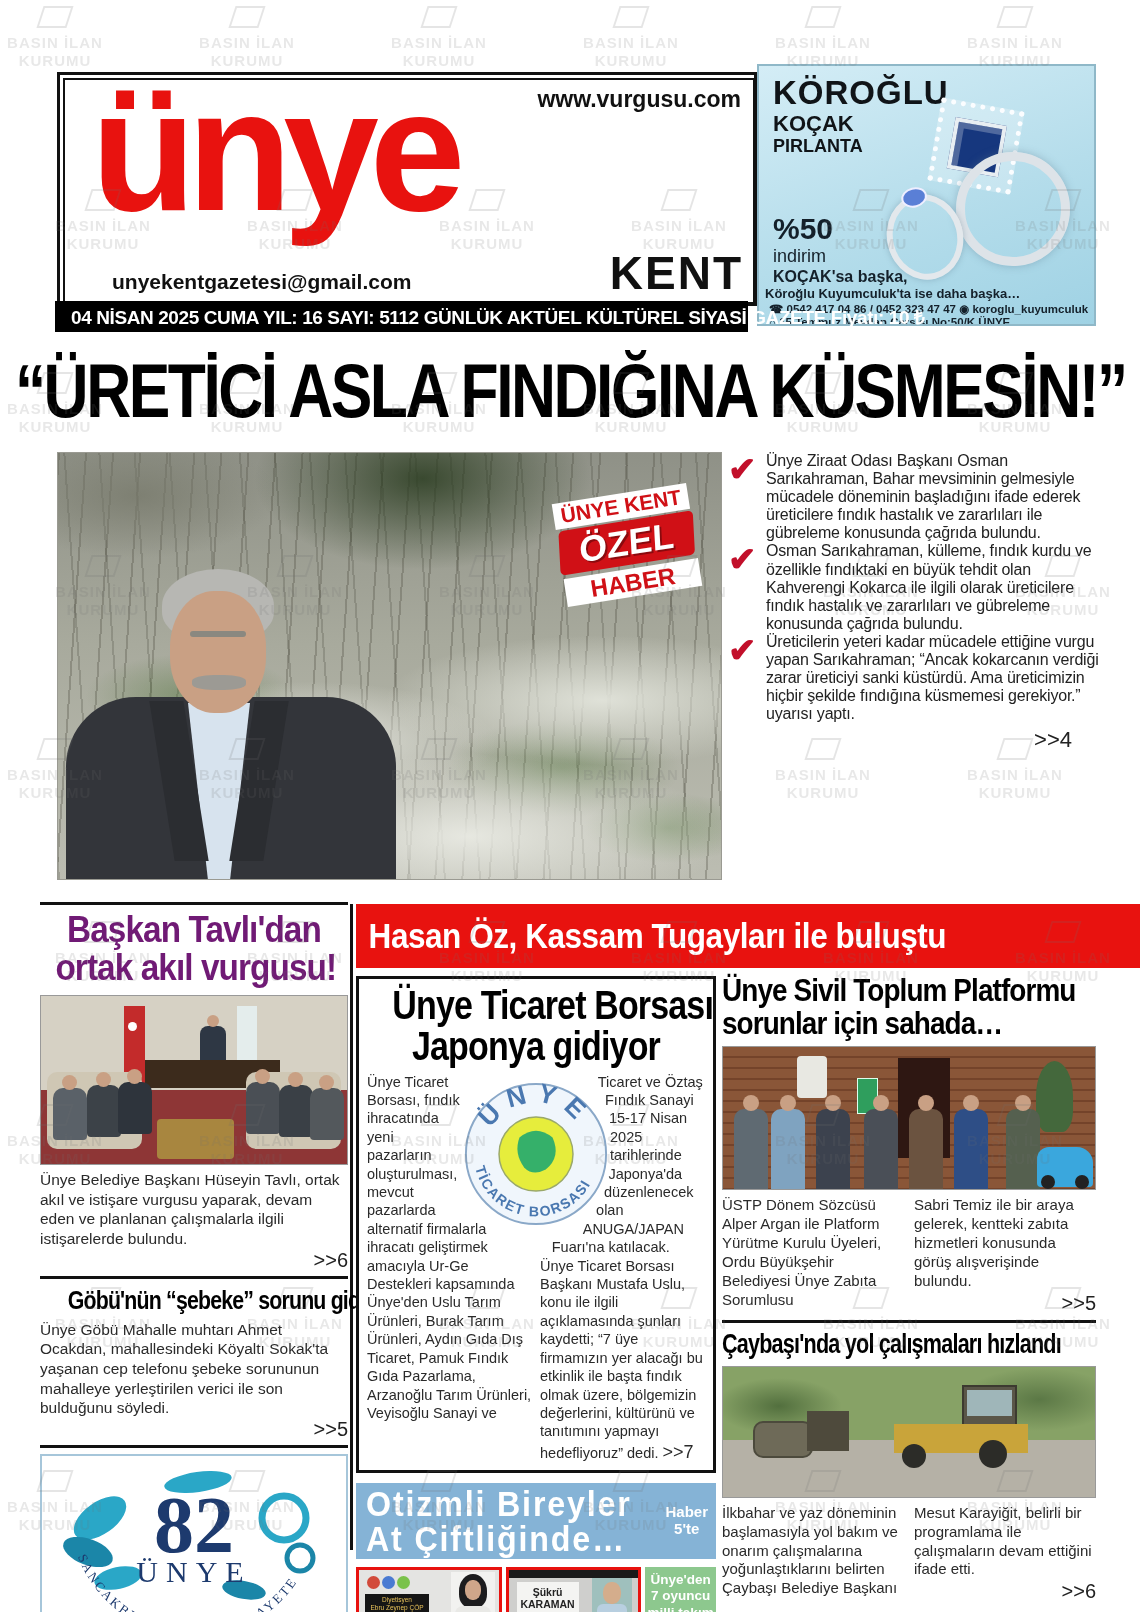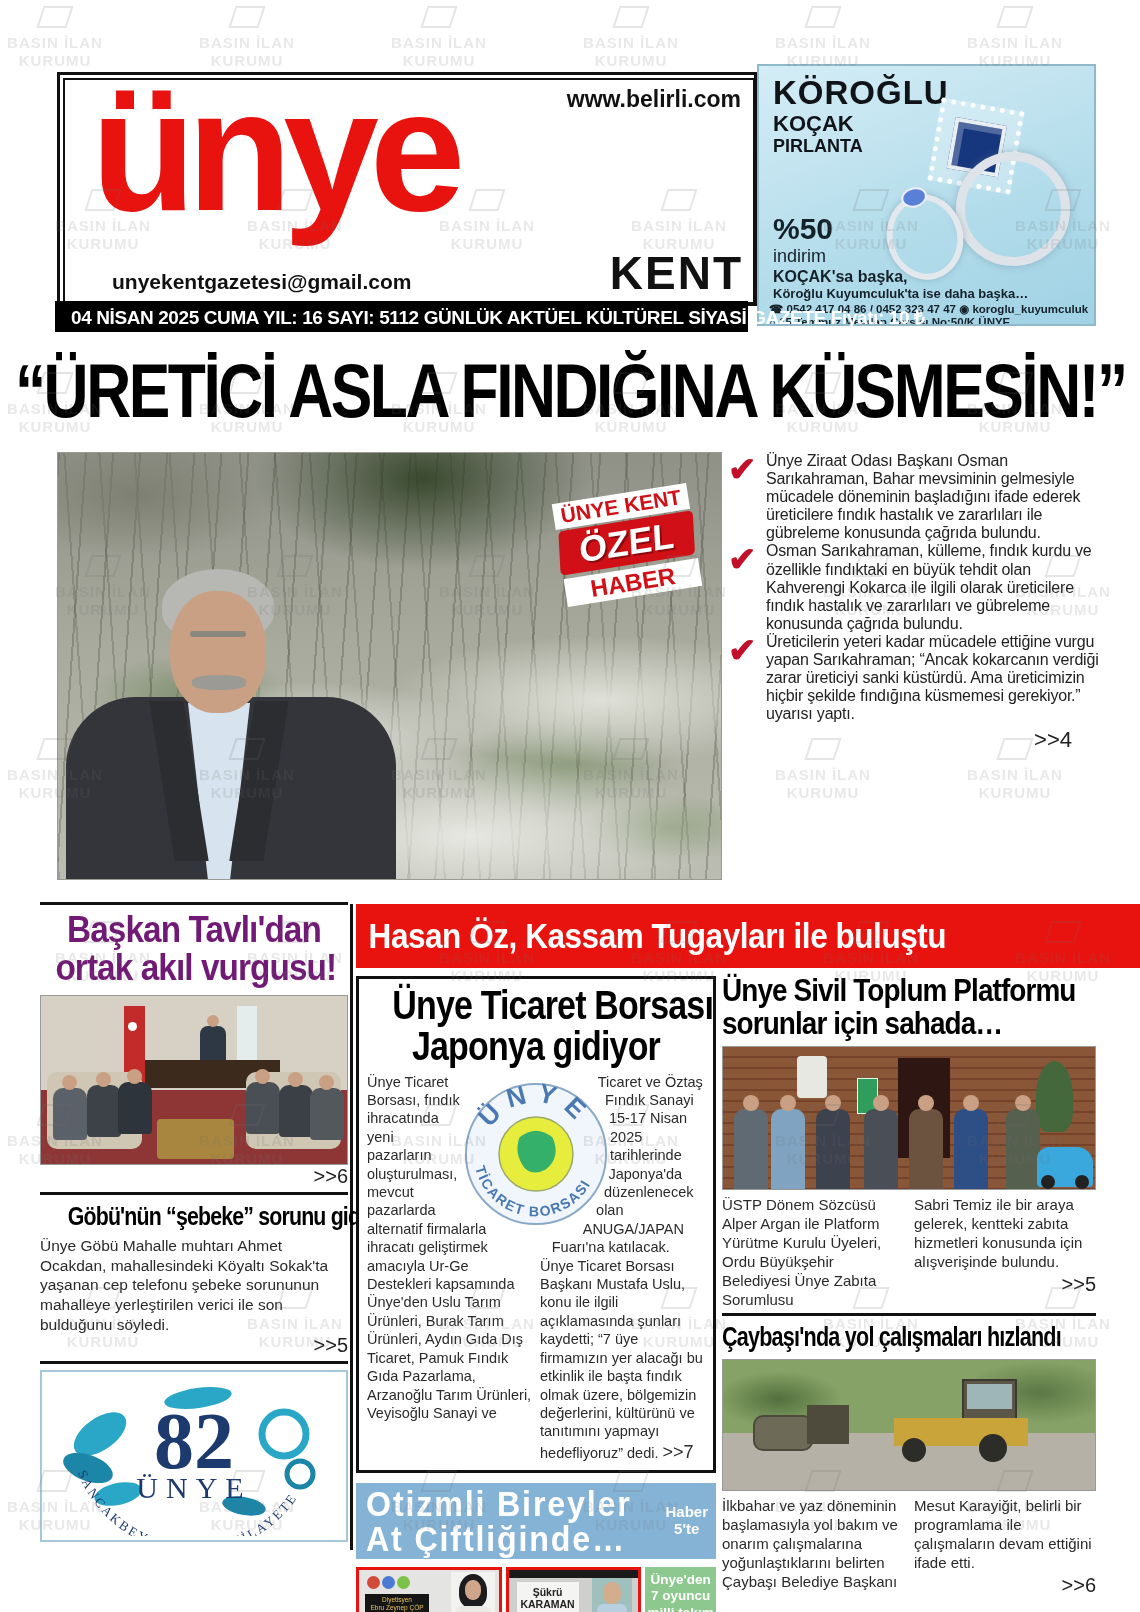--- a/index.html
+++ b/index.html
@@ -23,21 +23,21 @@
   
   .ad{position:absolute;left:757px;top:64px;width:335px;height:258px;border:2px solid #8fb8c8;
       background:linear-gradient(160deg,#d4edf6 0%,#b5ddeb 55%,#9fd2e4 100%);z-index:5;overflow:hidden;}
   .ad-t1{margin:10px 0 0 14px;font-size:33px;font-weight:bold;color:#101418;letter-spacing:1px;line-height:1;}
   .ad-t2{margin:2px 0 0 14px;font-size:24px;font-weight:bold;color:#101418;letter-spacing:1px;line-height:1;}
   .ad-t3{margin:4px 0 0 14px;font-size:22px;font-weight:bold;color:#101418;line-height:1;}
   .ad-t4{margin:2px 0 0 14px;font-size:18px;font-weight:bold;color:#101418;line-height:1;}
   .ad-disc{position:absolute;left:14px;top:148px;font-size:30px;font-weight:bold;color:#14202a;line-height:1;}
   .ad-disc2{position:absolute;left:14px;top:180px;font-size:18px;color:#14202a;}
   .ad-s1{position:absolute;left:14px;top:202px;font-size:16px;font-weight:bold;color:#14202a;}
-  .ad-s2{position:absolute;left:14px;top:220px;font-size:13px;font-weight:bold;color:#14202a;}
+  .ad-s2{position:absolute;left:6px;top:220px;font-size:13px;font-weight:bold;color:#14202a;}
   .ad-c1{position:absolute;left:10px;top:236px;font-size:11.5px;font-weight:bold;color:#14202a;}
   .ad-c2{position:absolute;left:10px;top:250px;font-size:11.5px;font-weight:bold;color:#14202a;}
   .ring-small{position:absolute;left:128px;top:128px;width:64px;height:74px;border:6px solid #e3e8ec;
               border-radius:50%;transform:rotate(-14deg);box-shadow:0 0 6px rgba(90,120,140,.4);}
   .ring-small::after{content:"";position:absolute;left:18px;top:-14px;width:22px;height:16px;background:#5a7fd6;
               border-radius:50%;border:2px solid #eef;}
   .ring-big{position:absolute;right:24px;top:86px;width:96px;height:96px;border:9px solid #dde3e8;
             border-radius:50%;box-shadow:0 0 8px rgba(90,120,140,.4);}
   .gem-halo{position:absolute;right:76px;top:38px;width:74px;height:74px;border:5px dotted #fbfdff;
             transform:rotate(10deg);background:rgba(255,255,255,.25);}
@@ -195,21 +195,21 @@
   svg text{font-family:"Liberation Serif",serif;}
   .borsa-logo svg text{font-family:"Liberation Sans",sans-serif;}
 </style>
 </head>
 <body>
 
 <div class="page">
 
   <div class="masthead">
     <div class="masthead-inner">
-      <div class="mh-web">www.belirli.com</div>
+      <div class="mh-web">www.vurgusu.com</div>
       <div class="mh-logo">ünye</div>
       <div class="mh-kent">KENT</div>
       <div class="mh-mail">unyekentgazetesi@gmail.com</div>
     </div>
   </div>
 
   <div class="ad">
     <div class="ad-t1">KÖROĞLU</div>
     <div class="ad-t3">KOÇAK</div>
     <div class="ad-t4">PIRLANTA</div>
@@ -294,20 +294,21 @@
       <div class="pt-couch" style="left:2%;"></div>
       <div class="pt-couch" style="right:2%;"></div>
       <div class="pt-person" style="left:4%;bottom:14%;background:#5a6168;"></div>
       <div class="pt-person" style="left:15%;bottom:16%;background:#3c4248;"></div>
       <div class="pt-person" style="left:25%;bottom:18%;background:#2e343c;"></div>
       <div class="pt-person" style="right:22%;bottom:18%;background:#4a4f55;"></div>
       <div class="pt-person" style="right:11%;bottom:16%;background:#3a4046;"></div>
       <div class="pt-person" style="right:1%;bottom:14%;background:#53585c;"></div>
       <div class="pt-table"></div>
     </div>
+    <div class="caption" style="margin-top:5px;">Ünye Belediye Başkanı Hüseyin Tavlı, ortak akıl ve istişare vurgusu yaparak, devam eden ve planlanan çalışmalarla ilgili istişarelerde bulundu.</div>
     <div class="jump">&gt;&gt;6</div>
     <div class="hr"></div>
     <div class="h-gobu">
       <span>Göbü'nün “şebeke” sorunu giderildi!</span>
     </div>
     <div class="gobu-body">Ünye Göbü Mahalle muhtarı Ahmet Ocakdan, mahallesindeki Köyaltı Sokak'ta yaşanan cep telefonu şebeke sorununun mahalleye yerleştirilen verici ile son bulduğunu söyledi.</div>
     <div class="jump">&gt;&gt;5</div>
     <div class="hr"></div>
     <div class="box82">
       <svg width="292" height="160" viewBox="0 0 292 160">
@@ -441,21 +442,21 @@
       <div class="pu-person" style="left:25%;background:#3c424e;"></div>
       <div class="pu-person" style="left:38%;background:#4a4f57;"></div>
       <div class="pu-person" style="left:50%;background:#6b5340;"></div>
       <div class="pu-person" style="left:62%;background:#2e4e86;"></div>
       <div class="pu-person" style="left:76%;background:#55604f;"></div>
       <div class="pu-scooter"></div>
     </div>
     <div class="twocol" style="margin-top:6px;">
       <div>ÜSTP Dönem Sözcüsü Alper Argan ile Platform Yürütme Kurulu Üyeleri, Ordu Büyükşehir Belediyesi Ünye Zabıta Sorumlusu</div>
       <div>
-        <span>Sabri Temiz ile bir araya gelerek, kentteki zabıta hizmetleri konusunda için alışverişinde bulundu.</span>
+        <span>Sabri Temiz ile bir araya gelerek, kentteki zabıta hizmetleri konusunda görüş alışverişinde bulundu.</span>
         <div class="jump">&gt;&gt;5</div>
       </div>
     </div>
     <div class="hr"></div>
     <div class="h-cay">
       <span>Çaybaşı'nda yol çalışmaları hızlandı</span>
     </div>
     <div class="photo-cay">
       <div class="cay-roller">
         <div class="cr-drum"></div>

